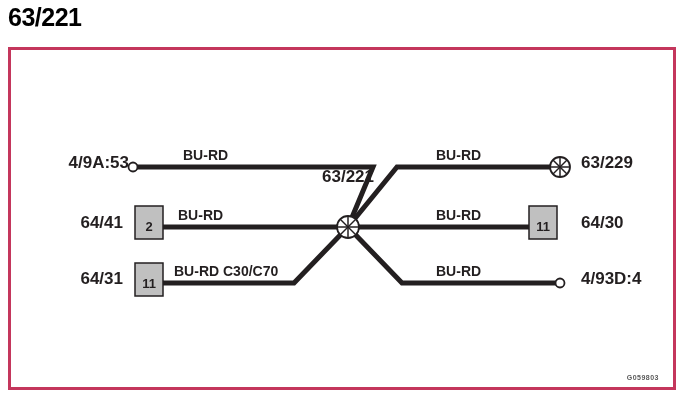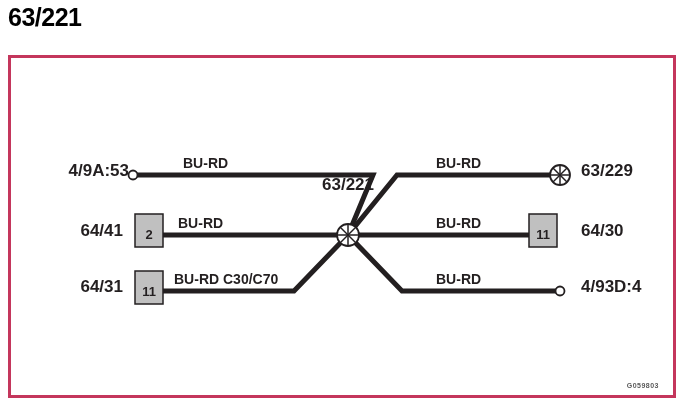--- a/index.html
+++ b/index.html
@@ -22,21 +22,21 @@
     font-size: 25px;
     font-weight: bold;
     color: #000000;
     letter-spacing: -0.5px;
     line-height: 30px;
     white-space: nowrap;
   }
   #diagram-frame {
     position: absolute;
     left: 8px;
-    top: 55px;
+    top: 47px;
     width: 668px;
     height: 343px;
     box-sizing: border-box;
     border: 3px solid #c4365c;
     background: #ffffff;
   }
   #diagram-svg {
     position: absolute;
     left: 0;
     top: 0;

